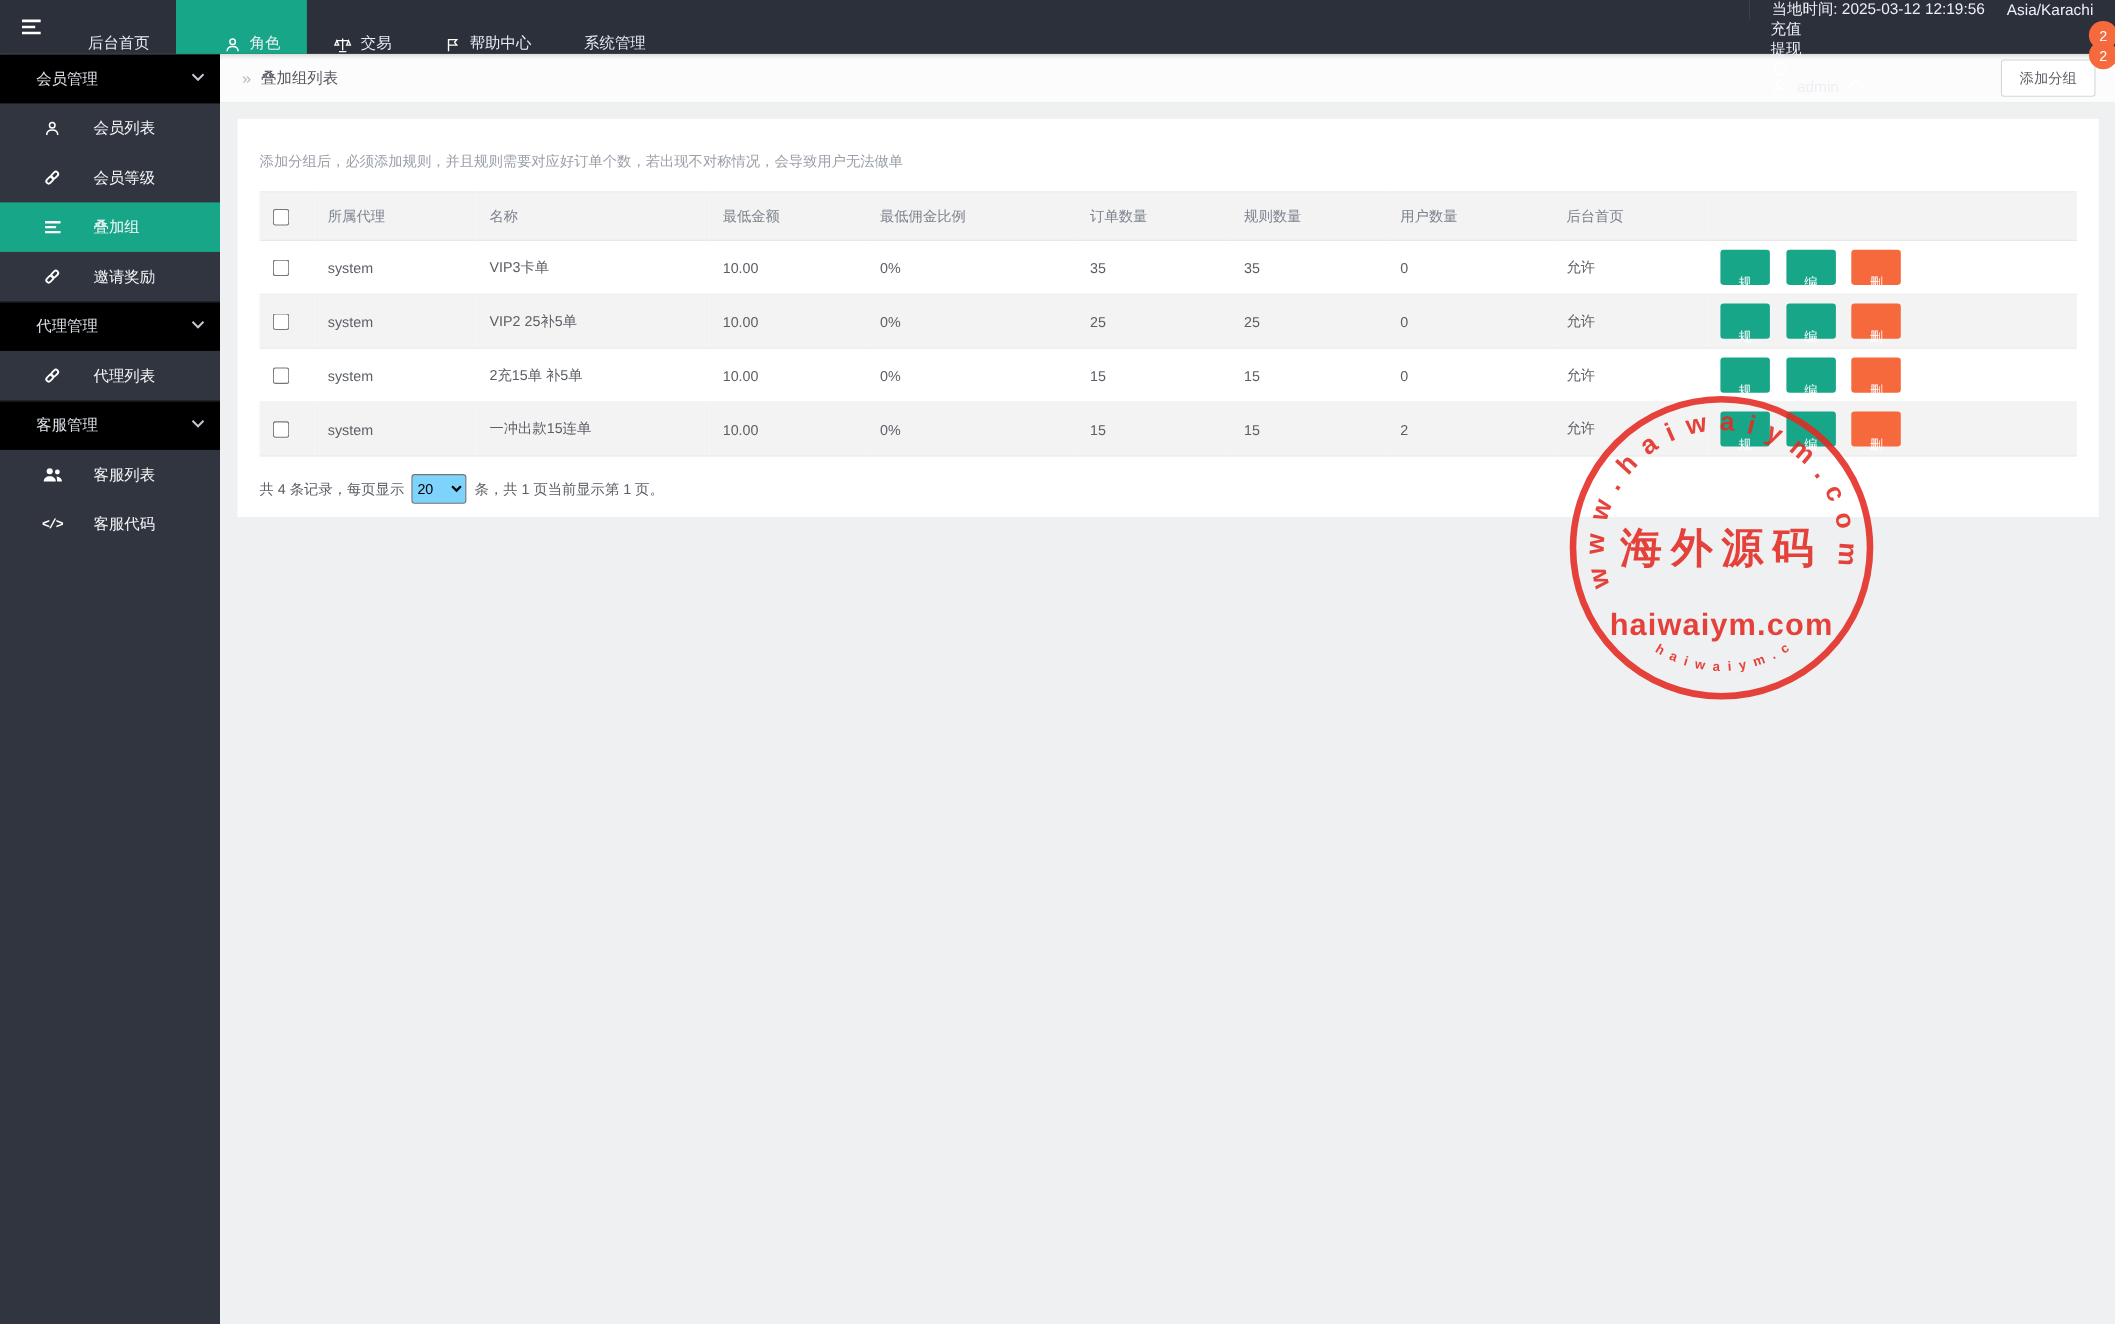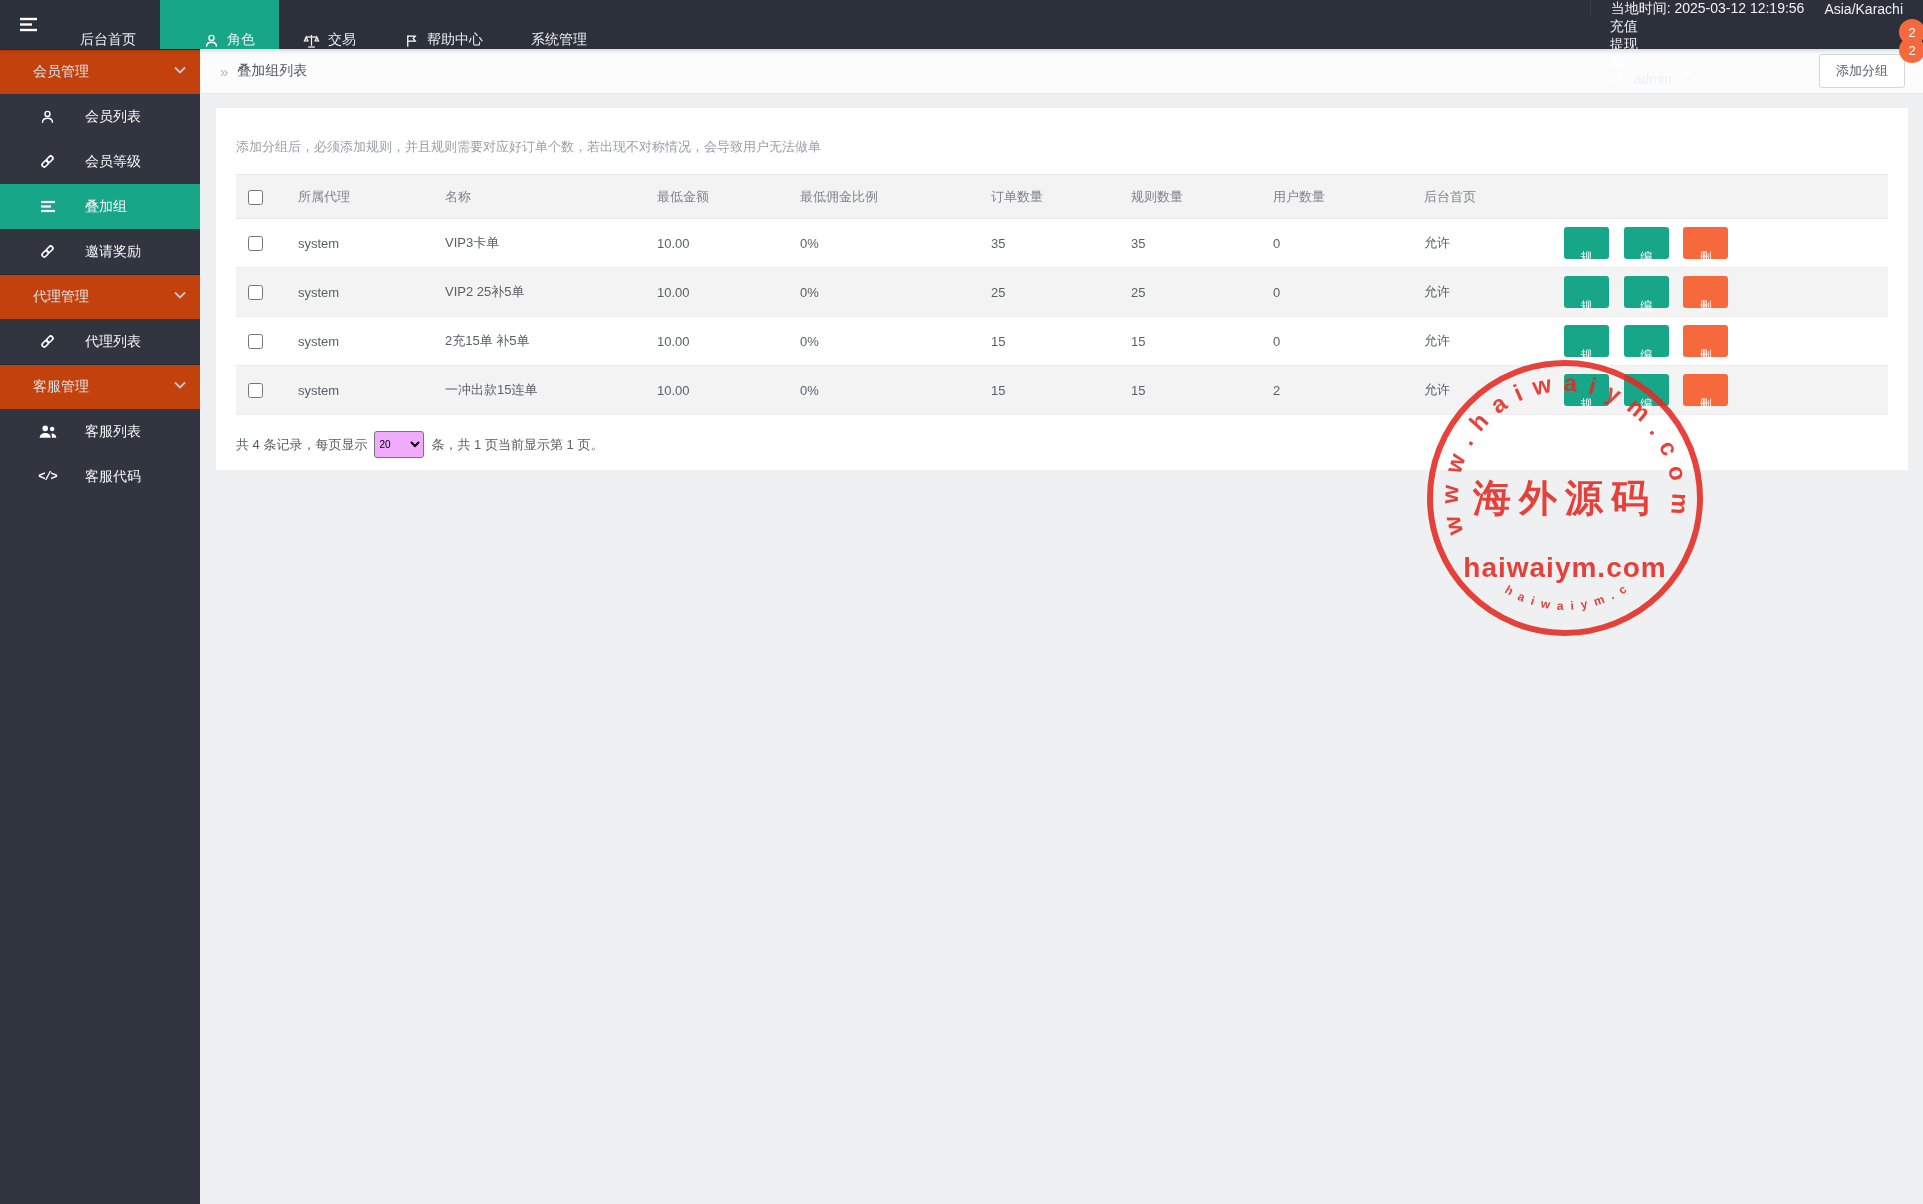--- a/index.html
+++ b/index.html
@@ -37,21 +37,21 @@
     background:#f6693c; color:#fff; font-size:13px;
     display:flex; align-items:center; justify-content:center;
   }
   .refresh-area { display:flex; align-items:center; padding:0 20px; cursor:pointer; }
   .user-area { display:flex; align-items:flex-start; gap:9px; padding:0 26px 0 20px; cursor:pointer; }
 
   
   .sidebar { position:absolute; top:49px; left:0; width:200px; height:1155px; background:#31353f; }
   .side-row { height:45px; display:flex; align-items:center; font-size:14px; }
   .side-header {
-    background:#c2410c; color:#dde1e8; padding-left:33px; position:relative;
+    background:#000000; color:#dde1e8; padding-left:33px; position:relative;
     border-top:1px solid #282c35; cursor:pointer;
   }
   .side-header .chev { position:absolute; right:14px; top:16px; }
   .side-item { color:#f4f6f8; padding-left:38px; gap:28px; cursor:pointer; }
   .side-item.active { background:#18a689; }
   .side-item .icon { width:19px; display:flex; justify-content:center; align-items:center; }
   .code-glyph { font-family:"Liberation Mono", monospace; font-size:12px; font-weight:bold; color:#fff; letter-spacing:-1px; }
 
   
   .breadcrumb-bar {
@@ -77,21 +77,21 @@
   tbody tr.striped { background:#f3f3f3; }
   input[type="checkbox"] { width:15px; height:15px; margin:0; vertical-align:middle; }
   .btn {
     display:inline-block; border:none; border-radius:3px; color:#fff; font-size:12px;
     width:45px; height:28px; line-height:28px; text-align:center; margin-right:11px;
     cursor:pointer; padding:16px; vertical-align:middle;
   }
   .btn-teal { background:#18a689; }
   .btn-orange { background:#f6693c; }
   .pagination { display:flex; align-items:center; gap:7px; padding:16px 20px; color:#5c6066; font-size:13px; }
-  .pagination select { height:27px; min-width:50px; border:1px solid #767676; border-radius:3px; font-size:10px; background:#f0abfc; }
+  .pagination select { height:27px; min-width:50px; border:1px solid #767676; border-radius:3px; font-size:13px; background:#7dd3fc; }
 
   
   .stamp { position:absolute; left:1420px; top:353px; width:290px; height:290px; z-index:50; opacity:.88; pointer-events:none; }
   .stamp-cn { font-family:"Liberation Serif", serif; }
 </style>
 </head>
 <body>
 
 <header class="topbar">
   <div class="menu-toggle">

